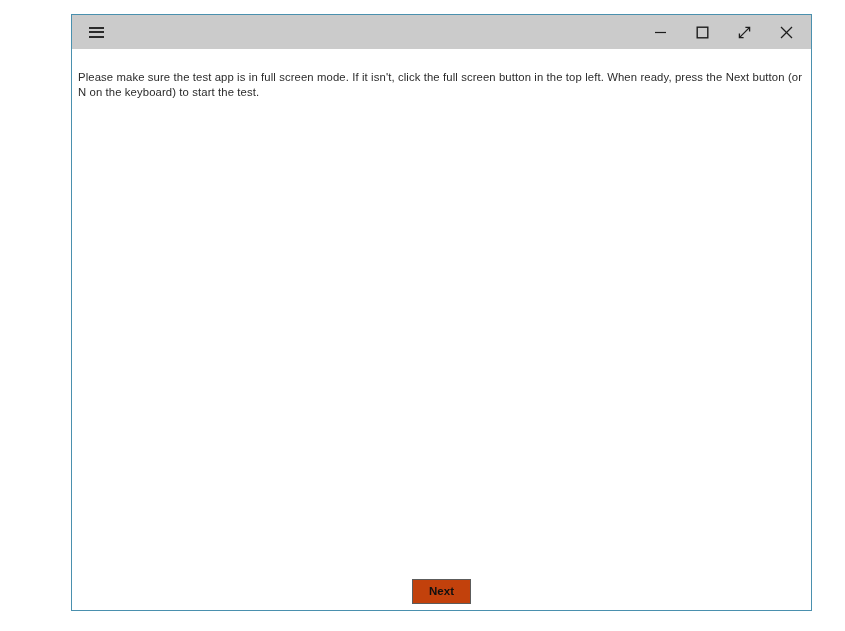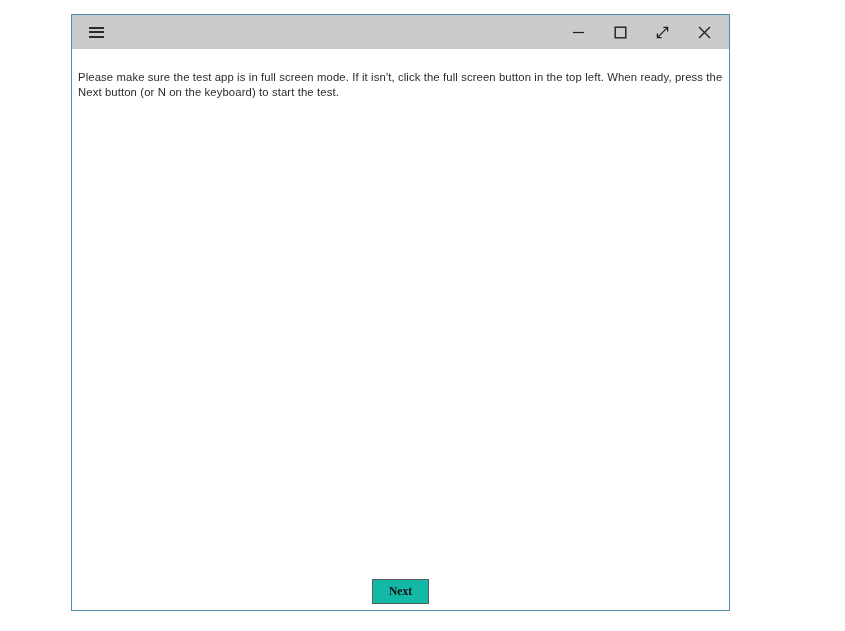--- a/index.html
+++ b/index.html
@@ -13,21 +13,21 @@
     font-family: "Liberation Sans", sans-serif;
     overflow: hidden;
     position: relative;
   }
 
   
   #app-window {
     position: absolute;
     left: 71px;
     top: 14px;
-    width: 659px;
+    width: 741px;
     height: 597px;
     box-sizing: border-box;
     border: 1px solid #4a90ae;
     background: #ffffff;
     display: flex;
     flex-direction: column;
   }
 
   
   #title-bar {
@@ -102,24 +102,24 @@
     left: 0;
     right: 0;
     bottom: 6px;
     display: flex;
     align-items: center;
     justify-content: center;
   }
   #next-button {
     min-width: 48px;
     padding: 4px 16px 5px 16px;
-    background: #14b8a6;
+    background: #c2410c;
     border: 1px solid #5c5c5c;
     color: #101010;
-    font-family: Liberation Serif, serif;
+    font-family: Liberation Sans, sans-serif;
     font-size: 11.5px;
     font-weight: bold;
     line-height: 14px;
     text-align: left;
     cursor: pointer;
   }
 </style>
 </head>
 <body>
 

